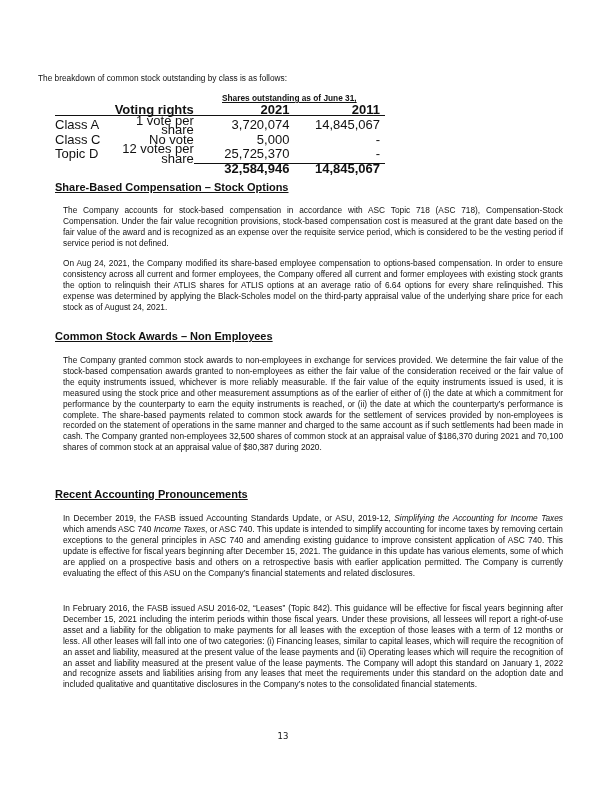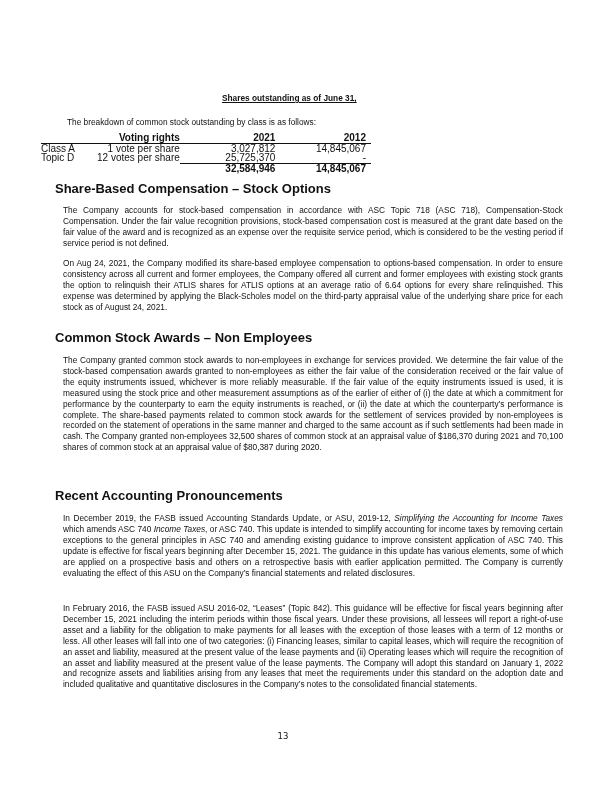--- a/index.html
+++ b/index.html
@@ -1,26 +1,26 @@
 <!DOCTYPE html>
 <html><head>
 <meta charset="utf-8">
 <style>
   html, body { margin: 0; padding: 0; background: #ffffff; }
   body { width: 612px; height: 792px; position: relative; overflow: hidden;
          font-family: "Liberation Sans", sans-serif; color: #111; }
   .p { position: absolute; left: 55px; width: 500px; font-size: 8.3px; line-height: 10.9px;
        text-align: justify; margin: 8px; }
-  .lead { position: absolute; left: 67px; top: 73px; font-size: 8.3px; margin-top: 44px; }
-  .heading { position: absolute; left: 55px; font-size: 13px; font-weight: bold;
-             }
+  .lead { position: absolute; left: 38px; top: 73px; font-size: 8.3px; }
+  .heading { position: absolute; left: 55px; font-size: 11px; font-weight: bold;
+             text-decoration: underline; }
   .tbl-head { position: absolute; left: 222px; top: 93px; font-size: 8.3px; font-weight: bold;
               text-decoration: underline; }
-  table.shares { position: absolute; left: 41px; top: 103px; width: 330px;
-                 border-collapse: collapse; font-size: 10px; margin-top: 28px; }
+  table.shares { position: absolute; left: 55px; top: 103px; width: 330px;
+                 border-collapse: collapse; font-size: 13px; }
   table.shares td, table.shares th { padding: 0; line-height: 9.6px; }
   table.shares th { font-weight: bold; text-align: right; border-bottom: 1.2px solid #111; padding-top: 2px; }
   table.shares th.blank { border-bottom: 1.2px solid #111; }
   .c1 { width: 48px; text-align: left; }
   .c2 { width: 90px; text-align: right; }
   .c3 { width: 95px; text-align: right; }
   .c4 { width: 90px; text-align: right; padding-right: 5px !important; }
   tr.total td { font-weight: bold; border-top: 1.2px solid #111; }
   tr.total td.c1, tr.total td.c2 { border-top: none; }
   .page-num { position: absolute; left: 0; width: 566px; text-align: center; top: 731px;
@@ -33,29 +33,35 @@
 <div class="lead">The breakdown of common stock outstanding by class is as follows:</div>
 
 <div class="tbl-head">Shares outstanding as of June 31,</div>
 
 <table class="shares">
   <thead>
     <tr>
       <th class="c1 blank"></th>
       <th class="c2">Voting rights</th>
       <th class="c3">2021</th>
-      <th class="c4">2012</th>
+      <th class="c4">2011</th>
     </tr>
   </thead>
   <tbody>
     <tr>
       <td class="c1">Class A</td>
       <td class="c2">1 vote per share</td>
-      <td class="c3">3,027,812</td>
+      <td class="c3">3,720,074</td>
       <td class="c4">14,845,067</td>
+    </tr>
+    <tr>
+      <td class="c1">Class C</td>
+      <td class="c2">No vote</td>
+      <td class="c3">5,000</td>
+      <td class="c4">-</td>
     </tr>
     <tr>
       <td class="c1">Topic D</td>
       <td class="c2">12 votes per share</td>
       <td class="c3">25,725,370</td>
       <td class="c4">-</td>
     </tr>
     <tr class="total">
       <td class="c1"></td>
       <td class="c2"></td>

